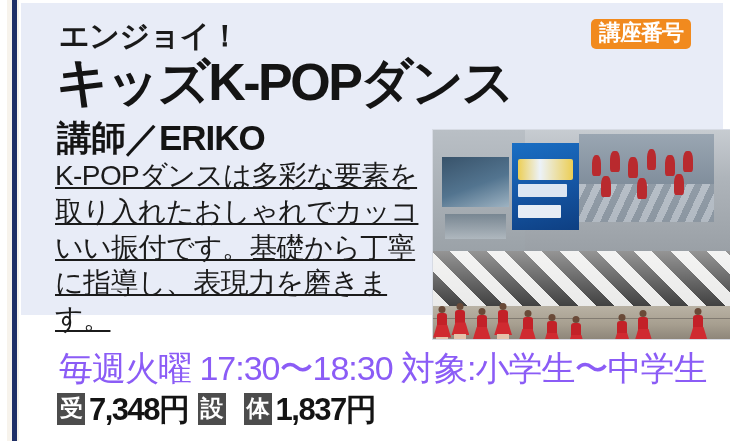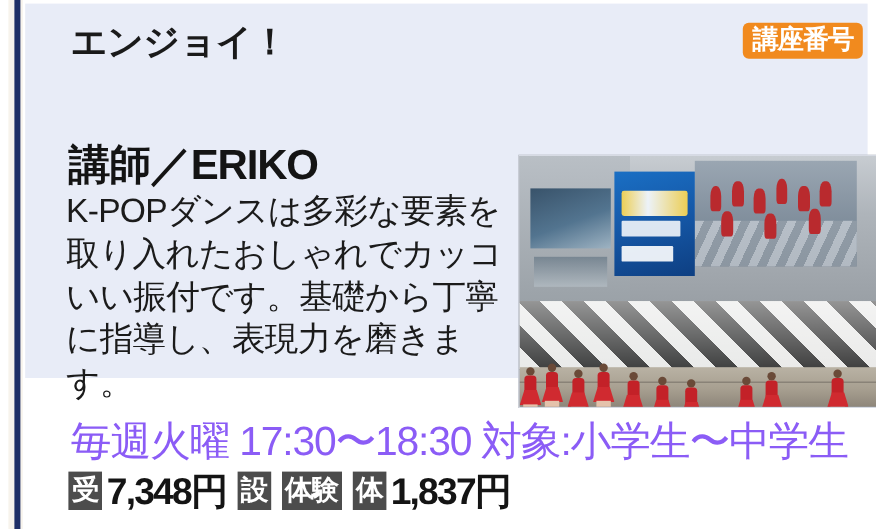--- a/index.html
+++ b/index.html
@@ -30,21 +30,21 @@
     box-sizing:border-box;
   }
   
   .kicker{
     position:absolute;left:38px;top:18px;
     font-size:30px;font-weight:bold;color:#1a1a1a;
     letter-spacing:-0.5px;line-height:1;
     white-space:nowrap;
   }
   .badge-wrap{
-    position:absolute;right:4px;top:16px;
+    position:absolute;right:32px;top:16px;
     display:flex;align-items:center;
   }
   .badge-kouza{
     background:#f18a1e;color:#ffffff;
     font-size:22px;font-weight:bold;
     padding:3px 8px 5px 8px;border-radius:5px;
     line-height:1;letter-spacing:-1px;
     white-space:nowrap;
   }
   .course-code{
@@ -63,20 +63,21 @@
     position:absolute;left:36px;top:116px;
     font-size:35px;font-weight:bold;color:#141414;
     letter-spacing:-1px;line-height:1.1;
     white-space:nowrap;
   }
   .desc{
     position:absolute;left:34px;top:155px;width:375px;
     font-size:28px;color:#1b1b1b;
     line-height:1.28;letter-spacing:-0.6px;
     font-weight:400;
+    text-decoration:underline;
   }
   
   .photo{
     position:absolute;left:411px;top:126px;width:307px;height:211px;
     overflow:hidden;background:#8f9499;
     border:1px solid #d7dbe4;box-sizing:border-box;
   }
   .ph-wall{position:absolute;left:0;top:0;width:100%;height:58%;
     background:linear-gradient(180deg,#c7ccd1 0%,#aeb4ba 40%,#9aa0a6 100%);}
   .ph-wall-left{position:absolute;left:0;top:0;width:30%;height:58%;
@@ -155,20 +156,21 @@
   <div class="edge-navy"></div>
 
   <div class="panel">
 
     <div class="kicker">エンジョイ！</div>
 
     <div class="badge-wrap">
       <span class="badge-kouza">講座番号</span>
     </div>
 
+    <div class="title">キッズK-POPダンス</div>
 
     <div class="instructor">講師／ERIKO</div>
 
     <div class="desc">K-POPダンスは多彩な要素を取り入れたおしゃれでカッコいい振付です。基礎から丁寧に指導し、表現力を磨きます。</div>
 
     <div class="photo">
       <div class="ph-wall"></div>
       <div class="ph-wall-left"></div>
       <div class="ph-glassL"></div>
       <div class="ph-glassL2"></div>
@@ -255,21 +257,20 @@
 
     <div class="fees">
       <span class="fee-item">
         <span class="fee-tag">受</span>
         <span class="fee-val">7,348円</span>
       </span>
       <span class="fee-item">
         <span class="fee-tag">設</span>
       </span>
       <span class="fee-item">
-        <span class="fee-tag">体験</span>
       </span>
       <span class="fee-item">
         <span class="fee-tag">体</span>
         <span class="fee-val">1,837円</span>
       </span>
     </div>
 
   </div>
 </div>
 

